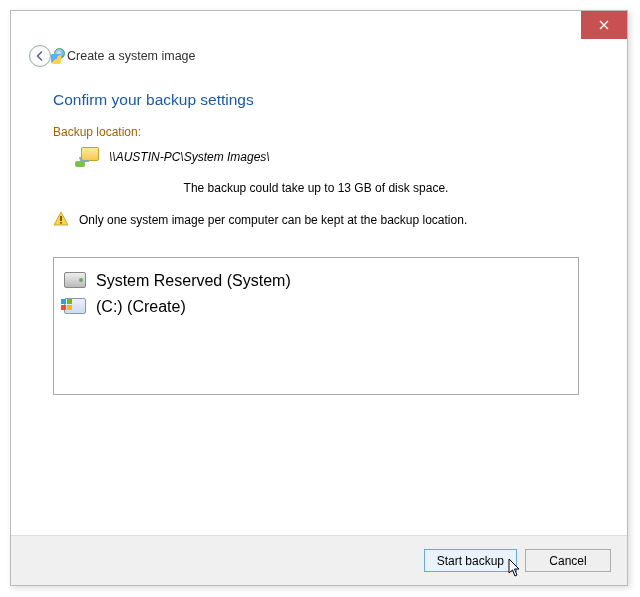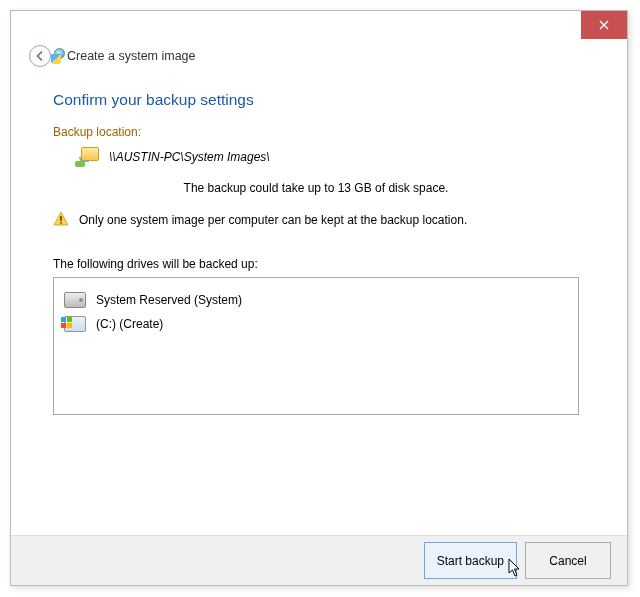--- a/index.html
+++ b/index.html
@@ -134,24 +134,24 @@
     margin-bottom: 6px;
   }
   .drives-box {
     border: 1px solid #aaa;
     height: 138px;
     padding: 10px 8px;
     background: #fff;
   }
   .drive-row {
     display: flex;
-    align-items: center;
+    align-items: flex-start;
     gap: 10px;
     padding: 4px 2px;
-    font-size: 12px;
+    font-size: 16px;
   }
   .drive-icon {
     width: 22px; height: 16px; position: relative;
   }
   .drive-icon.hdd {
     background: linear-gradient(#eee,#bbb);
     border:1px solid #888; border-radius:2px;
   }
   .drive-icon.hdd::after {
     content:""; position:absolute; right:2px; top:5px; width:4px; height:4px;
@@ -176,21 +176,21 @@
     background: #f0f0f0;
     border-top: 1px solid #ddd;
     display: flex;
     align-items: center;
     justify-content: flex-end;
     gap: 8px;
     padding-right: 16px;
   }
   .btn {
     min-width: 86px;
-    height: 37px;
+    height: 23px;
     background: #efefef;
     border: 1px solid #adadad;
     font-family: "Segoe UI", Tahoma, sans-serif;
     font-size: 12px;
     color: #000;
     cursor: pointer;
     padding: 0 12px;
   }
   .btn.primary {
     border: 1px solid #6aa8e8;
@@ -258,21 +258,20 @@
       <div class="warn-icon">
         <svg width="16" height="16" viewBox="0 0 16 16">
             <path d="M8 1 L15 14 L1 14 Z" fill="#ffd24a" stroke="#c79a12" stroke-width="0.8"></path>
             <rect x="7.2" y="5" width="1.6" height="5" fill="#5a4500"></rect>
             <rect x="7.2" y="11" width="1.6" height="1.6" fill="#5a4500"></rect>
           </svg>
       </div>
       <div>Only one system image per computer can be kept at the backup location.</div>
     </div>
 
-    <div class="drives-label">The following drives will be backed up:</div>
     <div class="drives-box">
       <div class="drive-row">
         <div class="drive-icon hdd"></div>
         <div>System Reserved (System)</div>
       </div>
       <div class="drive-row">
         <div class="drive-icon sys"></div>
         <div>(C:) (Create)</div>
       </div>
     </div>

